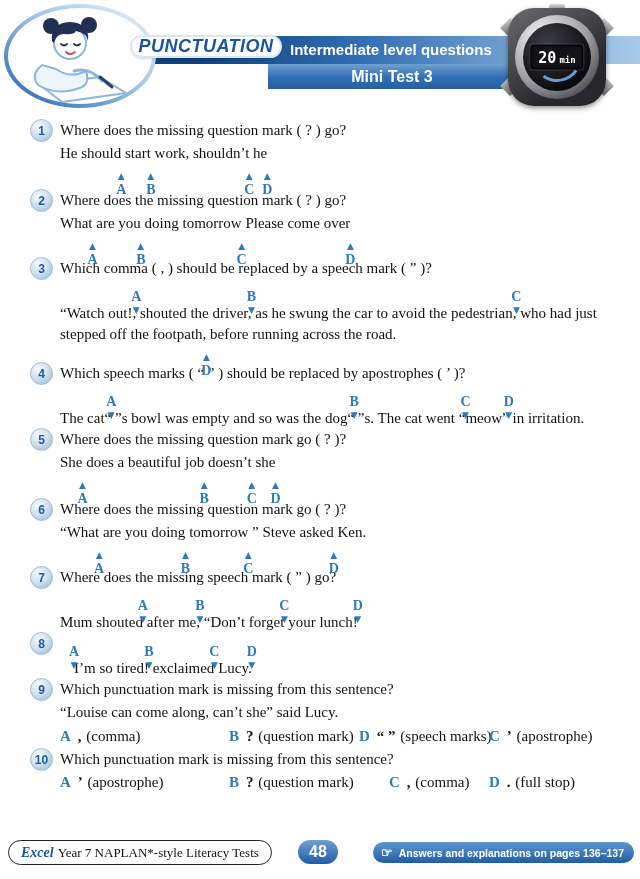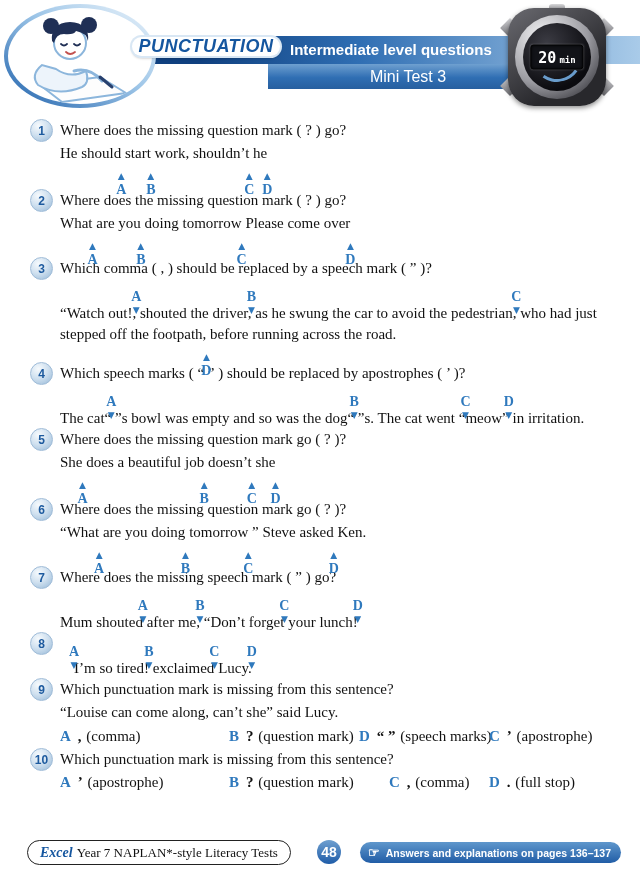--- a/index.html
+++ b/index.html
@@ -8,21 +8,21 @@
 
   
   .header{position:absolute;left:0;top:0;width:640px;height:114px;background:#fff;}
   .band-level{position:absolute;left:128px;top:36px;width:512px;height:28px;border-radius:14px 0 0 14px;
               background:linear-gradient(90deg,#10407f 14%,#2f6eb3 45%,#a9cbe9 100%);z-index:1;}
   .level-text{position:absolute;left:162px;top:0;line-height:28px;color:#fff;
               font-family:"Liberation Sans",sans-serif;font-weight:bold;font-size:15px;}
   .band-test{position:absolute;left:268px;top:64px;width:248px;height:25px;z-index:1;
              background:linear-gradient(180deg,#6fa0d0,#2f6eb3 55%,#275f9f);
              display:flex;align-items:center;justify-content:center;color:#fff;
-             font-family:"Liberation Sans",sans-serif;font-weight:normal;font-size:16px;padding-left:16px;}
+             font-family:"Liberation Sans",sans-serif;font-weight:bold;font-size:16px;}
   .oval-outer{position:absolute;left:4px;top:4px;width:152px;height:104px;border-radius:50%;z-index:2;
               background:linear-gradient(215deg,#ddebf7 10%,#9ec6e8 45%,#2f6eb3 92%);}
   .oval-inner{position:absolute;inset:4px;border-radius:50%;background:#fff;overflow:hidden;
               display:flex;align-items:center;justify-content:center;}
   .pill{position:absolute;left:132px;top:37px;width:148px;height:19px;background:#fff;border-radius:14px;z-index:3;
         box-shadow:0 0 0 2px #d9e7f4,0 2px 3px rgba(0,0,0,.3);
         display:flex;align-items:center;justify-content:center;color:#15569f;
         font-family:"Liberation Sans",sans-serif;font-weight:bold;font-style:italic;font-size:18px;letter-spacing:.5px;}
   
   .watch{position:absolute;right:34px;top:8px;width:98px;height:98px;z-index:2;}
@@ -75,27 +75,27 @@
   
   .qsent{margin:0 0 4px 0;}
   .opts{display:grid;line-height:20px;}
   .q9 .opts{grid-template-columns:169px 130px 130px auto;}
   .q10 .opts{grid-template-columns:169px 160px 100px auto;}
   .opt{white-space:nowrap;}
   .olet{color:var(--marker,#2f79bd);margin-right:7px;}
   .omark{margin-right:1px;}
 
   
-  .footer{position:absolute;left:0;right:13px;top:840px;height:30px;margin-left:19px;}
+  .footer{position:absolute;left:0;right:0;top:840px;height:30px;}
   .credit{position:absolute;left:8px;top:0;height:23px;border:1.6px solid #222;border-radius:13px;
           display:flex;align-items:center;padding:0 12px;font-size:13px;background:#fff;}
   .brand{color:#15569f;font-weight:bold;font-style:italic;margin-right:4px;font-size:14px;}
-  .pagenum{position:absolute;left:298px;top:0;width:24px;height:24px;border-radius:13px;
+  .pagenum{position:absolute;left:298px;top:0;width:40px;height:24px;border-radius:13px;
            background:linear-gradient(180deg,#6fa0d0,#1f5ca8);color:#fff;
-           font-family:"Liberation Sans",sans-serif;font-weight:bold;font-size:14px;
+           font-family:"Liberation Sans",sans-serif;font-weight:bold;font-size:16px;
            display:flex;align-items:center;justify-content:center;}
   .answers{position:absolute;right:6px;top:2px;height:21px;border-radius:11px;
            background:linear-gradient(180deg,#5f97cc,#215da6);color:#fff;
            display:flex;align-items:center;gap:6px;padding:0 10px 0 8px;
            font-family:"Liberation Sans",sans-serif;font-weight:bold;font-size:10.5px;}
   .hand{font-size:13px;line-height:1;}
 </style>
 </head>
 <body>
 

